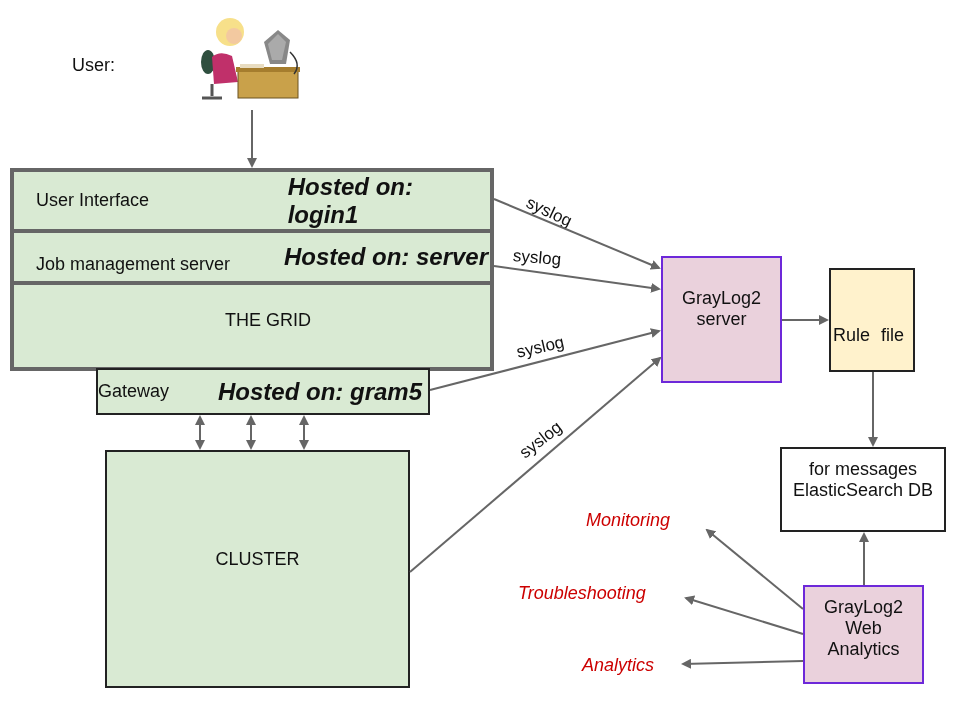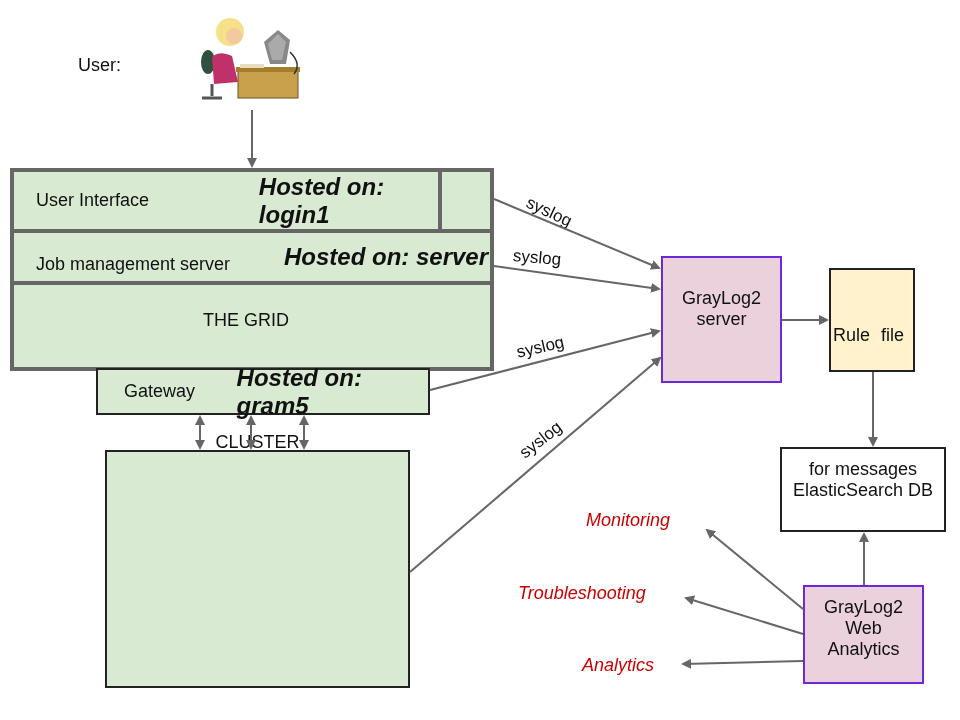--- a/index.html
+++ b/index.html
@@ -14,21 +14,21 @@
   .lbl { font-size: 18px; }
   .bold-it { font-size: 24px; font-weight: bold; font-style: italic; }
   .red-it { position: absolute; color: #cc0000; font-weight: normal; font-style: italic; font-size: 18px; text-align: right; }
   .center-text { width: 100%; text-align: center; font-size: 18px; line-height: 21px; }
   svg.arrows { position: absolute; left: 0; top: 0; width: 960px; height: 720px; pointer-events: none; }
   .syslog { position: absolute; font-size: 17px; transform-origin: left center; white-space: nowrap; }
 </style>
 </head>
 <body>
 
-<div class="abs lbl" style="left:78px; top:55px;">User:</div>
+<div class="abs lbl" style="left:72px; top:55px;">User:</div>
 <div class="abs" style="left:190px; top:12px; width:118px; height:92px;">
   <svg width="118" height="92" viewBox="0 0 118 92">
 
     <ellipse cx="18" cy="50" rx="7" ry="12" fill="#2f4f3f"></ellipse>
     <line x1="22" y1="72" x2="22" y2="84" stroke="#555" stroke-width="3"></line>
     <line x1="12" y1="86" x2="32" y2="86" stroke="#555" stroke-width="3"></line>
 
     <path d="M22 45 Q30 38 42 44 L48 70 L24 72 Z" fill="#c0306a"></path>
 
     <circle cx="40" cy="20" r="14" fill="#f7e08a"></circle>
@@ -42,37 +42,37 @@
     <path d="M74 30 L88 18 L100 28 L96 52 L80 52 Z" fill="#888"></path>
     <path d="M78 32 L88 22 L96 30 L92 48 L82 48 Z" fill="#aaa"></path>
     <path d="M100 40 Q112 52 104 62" stroke="#333" fill="none" stroke-width="1.5"></path>
   </svg>
 </div>
 
 <div class="box green" style="left:10px; top:168px; width:484px; height:203px; border:4px solid #666;">
   <div class="center-text" style="position:absolute; top:141px; left:0; width:100%; top:auto;"></div>
 </div>
 
-<div class="box green" style="left:10px; top:168px; width:432px; height:65px; border:4px solid #666; padding-left:22px;">
+<div class="box green" style="left:10px; top:168px; width:484px; height:65px; border:4px solid #666; padding-left:22px;">
   <span class="lbl" style="width:252px;">User Interface</span>
   <span class="bold-it">Hosted on: login1</span>
 </div>
 
 <div class="box green" style="left:10px; top:229px; width:484px; height:56px; border:4px solid #666; padding-left:22px;">
   <span class="lbl" style="width:248px;margin-top:14px;">Job management server</span>
   <span class="bold-it">Hosted on: server</span>
 </div>
-<div class="abs lbl" style="left:4px; width:484px; top:310px; text-align:center;">THE GRID</div>
+<div class="abs lbl" style="left:26px; width:484px; top:310px; text-align:center;">THE GRID</div>
 
-<div class="box green" style="left:96px; top:368px; width:334px; height:47px; border:2px solid #222; padding-left:26px;">
+<div class="box green" style="left:96px; top:368px; width:334px; height:47px; border:2px solid #222; ">
   <span class="lbl" style="width:120px;">Gateway</span>
   <span class="bold-it">Hosted on: gram5</span>
 </div>
 
-<div class="box green" style="left:105px; top:450px; width:305px; height:238px; border:2px solid #222; flex-direction:column; justify-content:flex-start;">
+<div class="box green" style="left:105px; top:450px; width:305px; height:238px; border:2px solid #222; flex-direction:column; justify-content:center;">
   <div class="lbl" style="margin-top:-20px;">CLUSTER</div>
 </div>
 
 <div class="box pink" style="left:661px; top:256px; width:121px; height:127px; flex-direction:column; justify-content:flex-start; padding-top:30px;">
   <div class="center-text">GrayLog2</div>
   <div class="center-text">server</div>
 </div>
 
 <div class="box yellow" style="left:829px; top:268px; width:86px; height:104px; flex-direction:row; justify-content:flex-start; padding-top:30px;">
   <div class="center-text">Rule</div>

